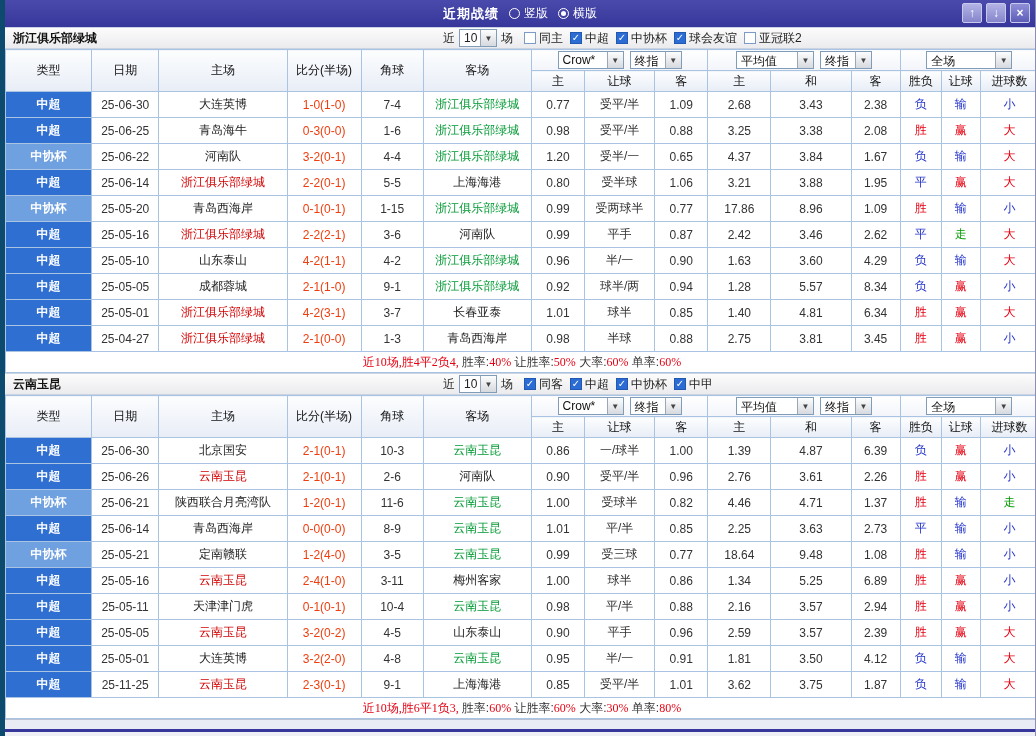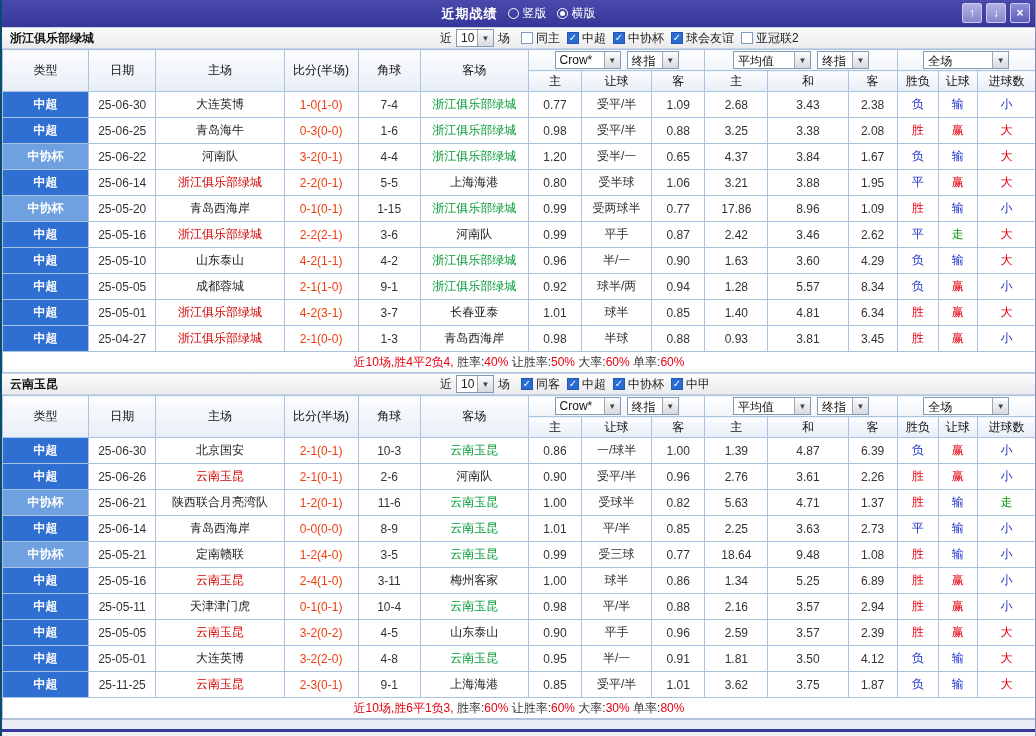--- a/index.html
+++ b/index.html
@@ -6,21 +6,21 @@
   html,body { background:#fff; }
   body {
     width: 1036px;
     font-family: "Liberation Sans", sans-serif;
     font-size: 12px;
     color: #222;
   }
   .page {
     width: 1036px;
     height: 736px;
-    border-left: 2px solid #0c4a6e;
+    border-left: 5px solid #0c4a6e;
     border-right: 1px solid #8e8eb4;
     background: #eef0f6;
     overflow: hidden;
   }
   
   .titlebar {
     height: 27px;
     background: linear-gradient(#4a4aac, var(--titlebar_bg, #37379b));
     display: flex;
     align-items: center;
@@ -103,21 +103,21 @@
   tbody td { height: 26px; color: #333; }
   tfoot td { height: 21px; background: #fff; white-space: pre; }
   td.league { color: #fff; font-weight: bold; }
   td.col-score { color: var(--score, #ef3d0e); }
   td.col-team { color: #222; }
   td.self-home { color: var(--team_home, #d10000); }
   td.self-away { color: var(--team_away, #009933); }
   .oc-red { color: var(--red, #e60012); }
   .oc-blue { color: var(--blue, #2233cc); }
   .oc-green { color: var(--green, #009900); }
-  .sum-red { color: var(--red, #e60012); }
+  .sum-red { color: var(--red, #e60012); font-family: Liberation Serif, serif; }
   .sum-dark { color: #333; }
   
   .bottom-strip { height: 10px; background: #e9ecf4; border-top: 1px solid #b8c2d4; }
   .bottom-line { height: 3px; background: var(--titlebar_bg, #37379b); }
 </style>
 </head>
 <body>
 
 <div class="page">
 
@@ -394,21 +394,21 @@
           <tr>
             <td class="col-type league" style="background: rgb(47, 111, 210);">中超</td>
             <td class="col-date">25-04-27</td>
             <td class="col-team self-home">浙江俱乐部绿城</td>
             <td class="col-score">2-1(0-0)</td>
             <td class="col-corner">1-3</td>
             <td class="col-team">青岛西海岸</td>
             <td class="col-num">0.98</td>
             <td class="col-num">半球</td>
             <td class="col-num">0.88</td>
-            <td class="col-num">0.93</td>
+            <td class="col-num">2.75</td>
             <td class="col-num">3.81</td>
             <td class="col-num">3.45</td>
             <td class="col-outcome oc-red">胜</td>
             <td class="col-outcome oc-red">赢</td>
             <td class="col-outcome oc-blue">小</td>
           </tr>
         </tbody>
       <tfoot>
         <tr>
           <td colspan="15"><span class="sum-red">近10场,胜4平2负4, </span><span class="sum-dark">胜率:</span><span class="sum-red">40%</span><span class="sum-dark"> 让胜率:</span><span class="sum-red">50%</span><span class="sum-dark"> 大率:</span><span class="sum-red">60%</span><span class="sum-dark"> 单率:</span><span class="sum-red">60%</span></td>
@@ -548,21 +548,21 @@
           <tr>
             <td class="col-type league" style="background: rgb(111, 160, 224);">中协杯</td>
             <td class="col-date">25-06-21</td>
             <td class="col-team">陕西联合月亮湾队</td>
             <td class="col-score">1-2(0-1)</td>
             <td class="col-corner">11-6</td>
             <td class="col-team self-away">云南玉昆</td>
             <td class="col-num">1.00</td>
             <td class="col-num">受球半</td>
             <td class="col-num">0.82</td>
-            <td class="col-num">5.63</td>
+            <td class="col-num">4.46</td>
             <td class="col-num">4.71</td>
             <td class="col-num">1.37</td>
             <td class="col-outcome oc-red">胜</td>
             <td class="col-outcome oc-blue">输</td>
             <td class="col-outcome oc-green">走</td>
           </tr>
           <tr>
             <td class="col-type league" style="background: rgb(47, 111, 210);">中超</td>
             <td class="col-date">25-06-14</td>
             <td class="col-team">青岛西海岸</td>

